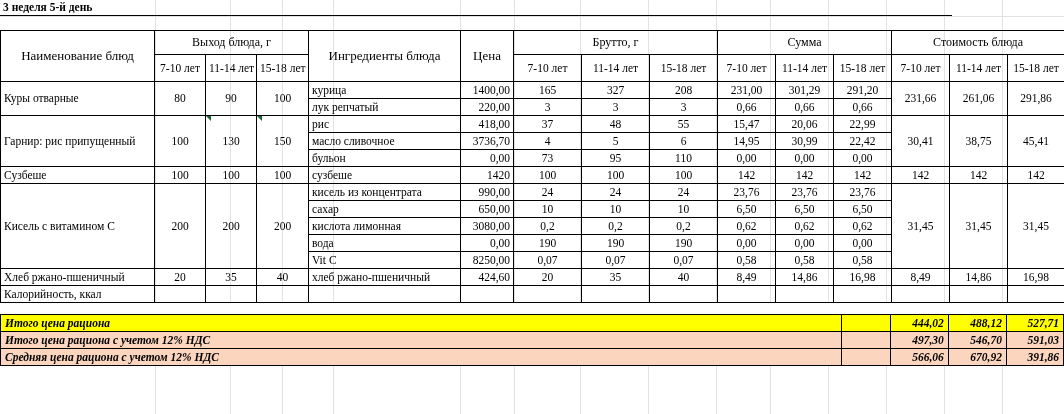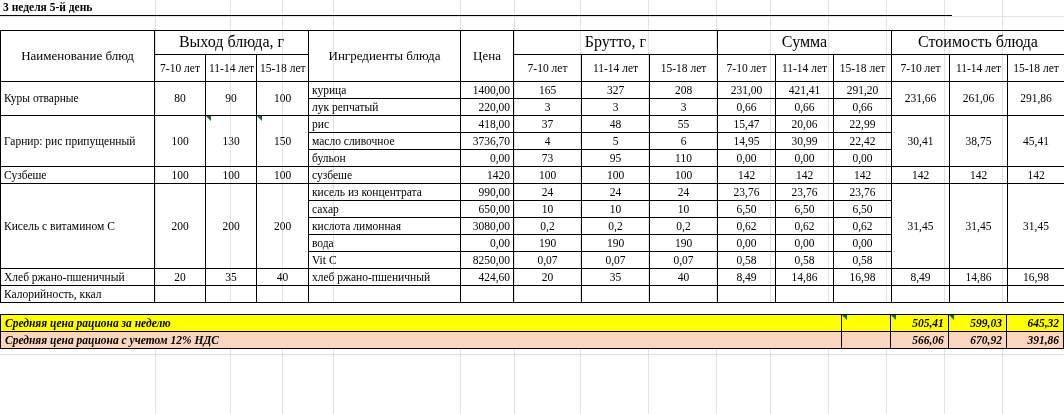--- a/index.html
+++ b/index.html
@@ -47,21 +47,21 @@
     line-height:1.05;
   }
   table.menu td, table.menu th{
     border:1px solid #000;
     padding:0 3px;
     vertical-align:middle;
     font-weight:normal;
     overflow:hidden;
     white-space:nowrap;
   }
-  th.hgrp{ text-align:center;font-weight:bold;font-size:16px;height:23px;}
+  th.hgrp{ text-align:center;font-weight:bold;font-size:12px;height:23px;}
   th.hsub{ text-align:center;font-weight:bold;font-size:11.5px;height:26px;white-space:normal;line-height:1.05;border-radius:12px;}
   th.hspan{ text-align:center;font-weight:bold;font-size:13px;white-space:normal;line-height:1.1;}
 
   td.lft{text-align:left;}
   td.ctr{text-align:center;}
   td.rgt{text-align:right;padding-right:5px;}
 
   tr.drow td{height:16px;}
 
   td.bold{font-weight:bold;}
@@ -171,21 +171,21 @@
           <td class="lft" rowspan="2"><span>Куры отварные</span></td>
           <td class="ctr" rowspan="2"><span>80</span></td>
           <td class="ctr" rowspan="2"><span>90</span></td>
           <td class="ctr" rowspan="2"><span>100</span></td>
           <td class="lft"><span>курица</span></td>
           <td class="rgt"><span>1400,00</span></td>
           <td class="ctr"><span>165</span></td>
           <td class="ctr"><span>327</span></td>
           <td class="ctr"><span>208</span></td>
           <td class="ctr"><span>231,00</span></td>
-          <td class="ctr"><span>421,41</span></td>
+          <td class="ctr"><span>301,29</span></td>
           <td class="ctr"><span>291,20</span></td>
           <td class="ctr" rowspan="2"><span>231,66</span></td>
           <td class="ctr" rowspan="2"><span>261,06</span></td>
           <td class="ctr" rowspan="2"><span>291,86</span></td>
         </tr>
         <tr class="drow">
           <td class="lft"><span>лук репчатый</span></td>
           <td class="rgt"><span>220,00</span></td>
           <td class="ctr"><span>3</span></td>
           <td class="ctr"><span>3</span></td>
@@ -347,25 +347,32 @@
   <table class="sum">
     <colgroup>
       <col style="width:840px">
       <col style="width:49px">
       <col style="width:58px">
         <col style="width:58px">
         <col style="width:57px">
     </colgroup>
     <tbody id="sum-body">
         <tr class="yel">
-          <td class="lbl cellwrap"><span>Средняя цена рациона за неделю</span></td>
-          <td class="val cellwrap"><span class="cmt" style="left: 0px; top: 0px;"></span><span></span></td>
-          <td class="val cellwrap"><span class="cmt" style="left: 0px; top: 0px;"></span><span>505,41</span></td>
-          <td class="val cellwrap"><span class="cmt" style="left: 0px; top: 0px;"></span><span>599,03</span></td>
-          <td class="val cellwrap"><span>645,32</span></td>
+          <td class="lbl cellwrap"><span>Итого цена рациона</span></td>
+          <td class="val cellwrap"><span></span></td>
+          <td class="val cellwrap"><span>444,02</span></td>
+          <td class="val cellwrap"><span>488,12</span></td>
+          <td class="val cellwrap"><span>527,71</span></td>
+        </tr>
+        <tr class="pnk">
+          <td class="lbl cellwrap"><span>Итого цена рациона с учетом 12% НДС</span></td>
+          <td class="val cellwrap"><span></span></td>
+          <td class="val cellwrap"><span>497,30</span></td>
+          <td class="val cellwrap"><span>546,70</span></td>
+          <td class="val cellwrap"><span>591,03</span></td>
         </tr>
         <tr class="pnk">
           <td class="lbl cellwrap"><span>Средняя цена рациона с учетом 12% НДС</span></td>
           <td class="val cellwrap"><span></span></td>
           <td class="val cellwrap"><span>566,06</span></td>
           <td class="val cellwrap"><span>670,92</span></td>
           <td class="val cellwrap"><span>391,86</span></td>
         </tr>
       </tbody>
   </table>

